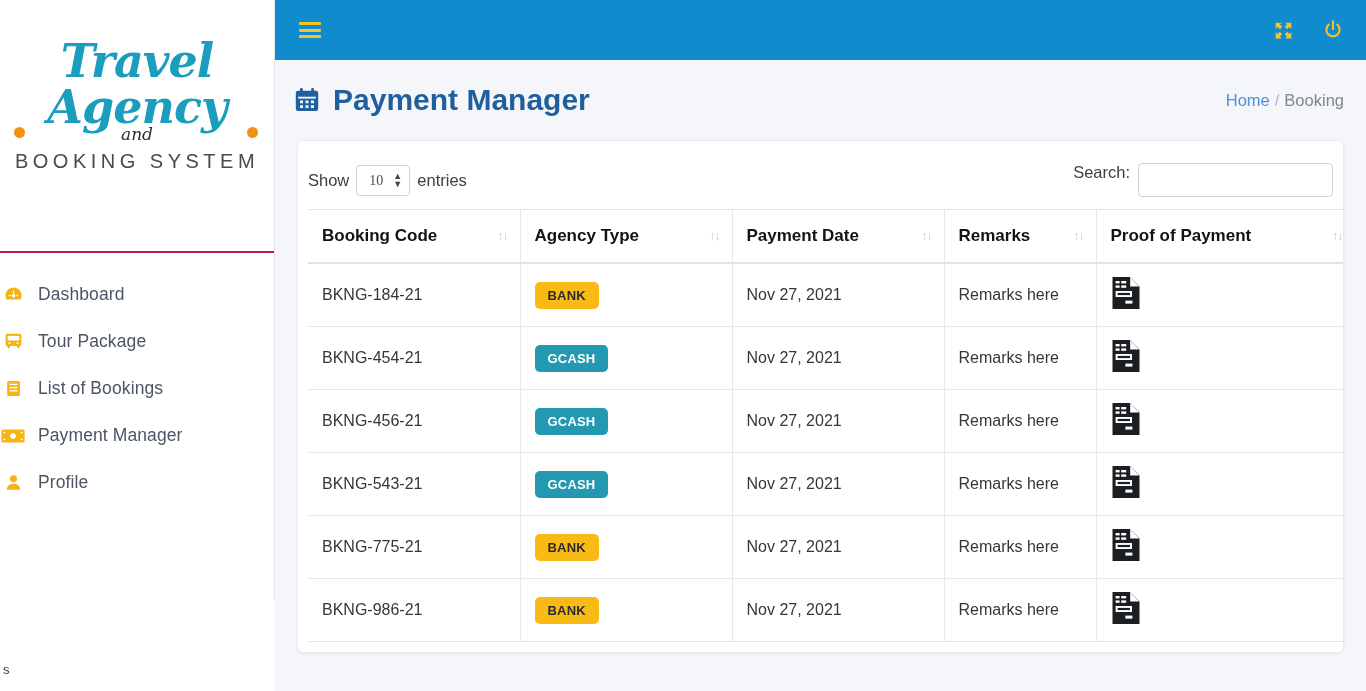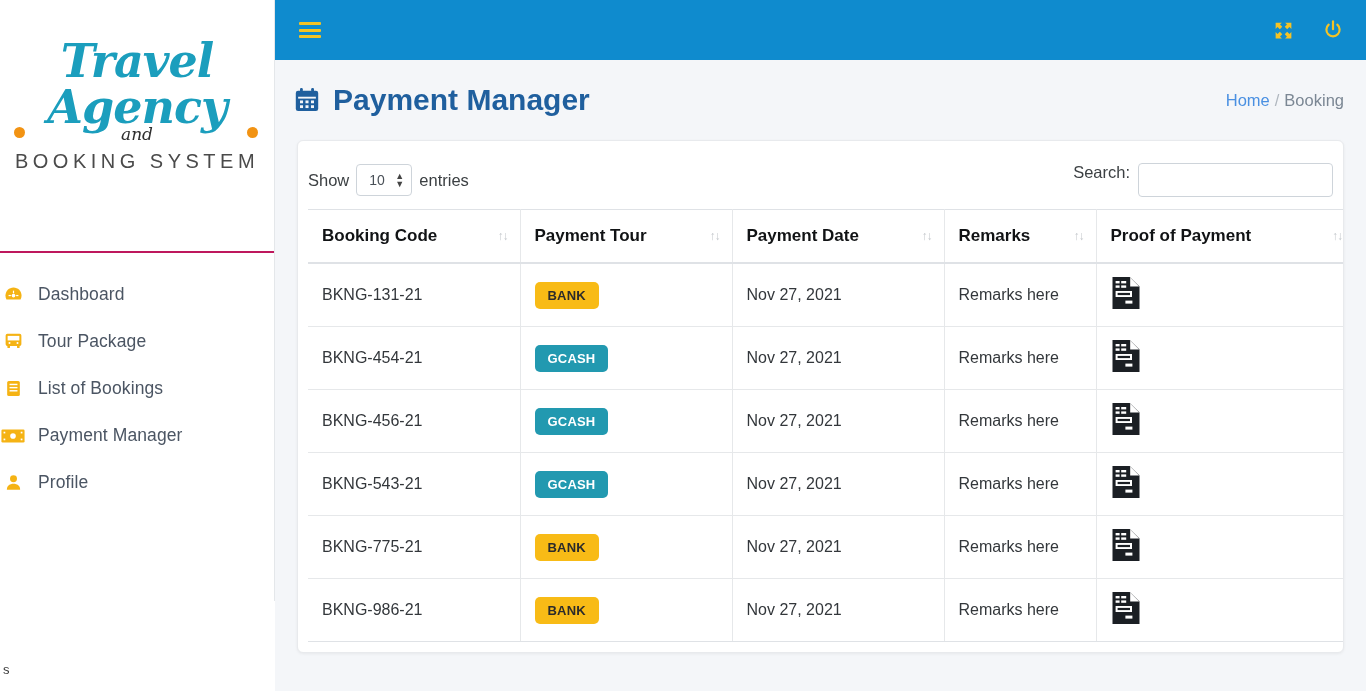--- a/index.html
+++ b/index.html
@@ -167,21 +167,21 @@
     color: #3c4043;
   }
   .show-entries { display: flex; align-items: center; gap: 7px; }
   .entries-select {
     appearance: none; -webkit-appearance: none;
     border: 1px solid #ced4da;
     border-radius: 4px;
     background: #fff;
     padding: 7px 26px 7px 12px;
     font-size: 14px;
-    font-family: Liberation Sans, sans-serif;
+    font-family: Liberation Serif, serif;
     color: #495057;
     cursor: pointer;
   }
   .select-wrap { position: relative; display: inline-block; }
   .select-arrows {
     position: absolute; right: 8px; top: 50%;
     transform: translateY(-50%);
     pointer-events: none;
     font-size: 9px; line-height: 8px;
     color: #444; text-align: center;
@@ -426,40 +426,40 @@
               <col style="width:152px">
               <col style="width:258px">
           </colgroup>
           <thead>
             <tr>
               <th>
                 <span>Booking Code</span>
                 <span class="sort-arrows">↑↓</span>
               </th>
               <th>
-                <span>Payment Tour</span>
+                <span>Agency Type</span>
                 <span class="sort-arrows">↑↓</span>
               </th>
               <th>
                 <span>Payment Date</span>
                 <span class="sort-arrows">↑↓</span>
               </th>
               <th>
                 <span>Remarks</span>
                 <span class="sort-arrows">↑↓</span>
               </th>
               <th>
                 <span>Proof of Payment</span>
                 <span class="sort-arrows">↑↓</span>
               </th>
             </tr>
           </thead>
           <tbody id="tbody">
               <tr>
-                <td>BKNG-131-21</td>
+                <td>BKNG-184-21</td>
                 <td><span class="badge badge-bank">BANK</span></td>
                 <td>Nov 27, 2021</td>
                 <td>Remarks here</td>
                 <td><span class="proof-icon">
                     <svg width="30" height="34" viewBox="0 0 30 34" fill="currentColor">
                       <path d="M1.5 1h17.2L28.5 10.6V33H1.5z"></path>
                       <path d="M19.2 1.4v9h9z" fill="#ffffff"></path>
                       <rect x="4.6" y="5" width="4" height="2.4" fill="#ffffff"></rect>
                       <rect x="10.2" y="5" width="5" height="2.4" fill="#ffffff"></rect>
                       <rect x="4.6" y="9.4" width="4" height="2.4" fill="#ffffff"></rect>

